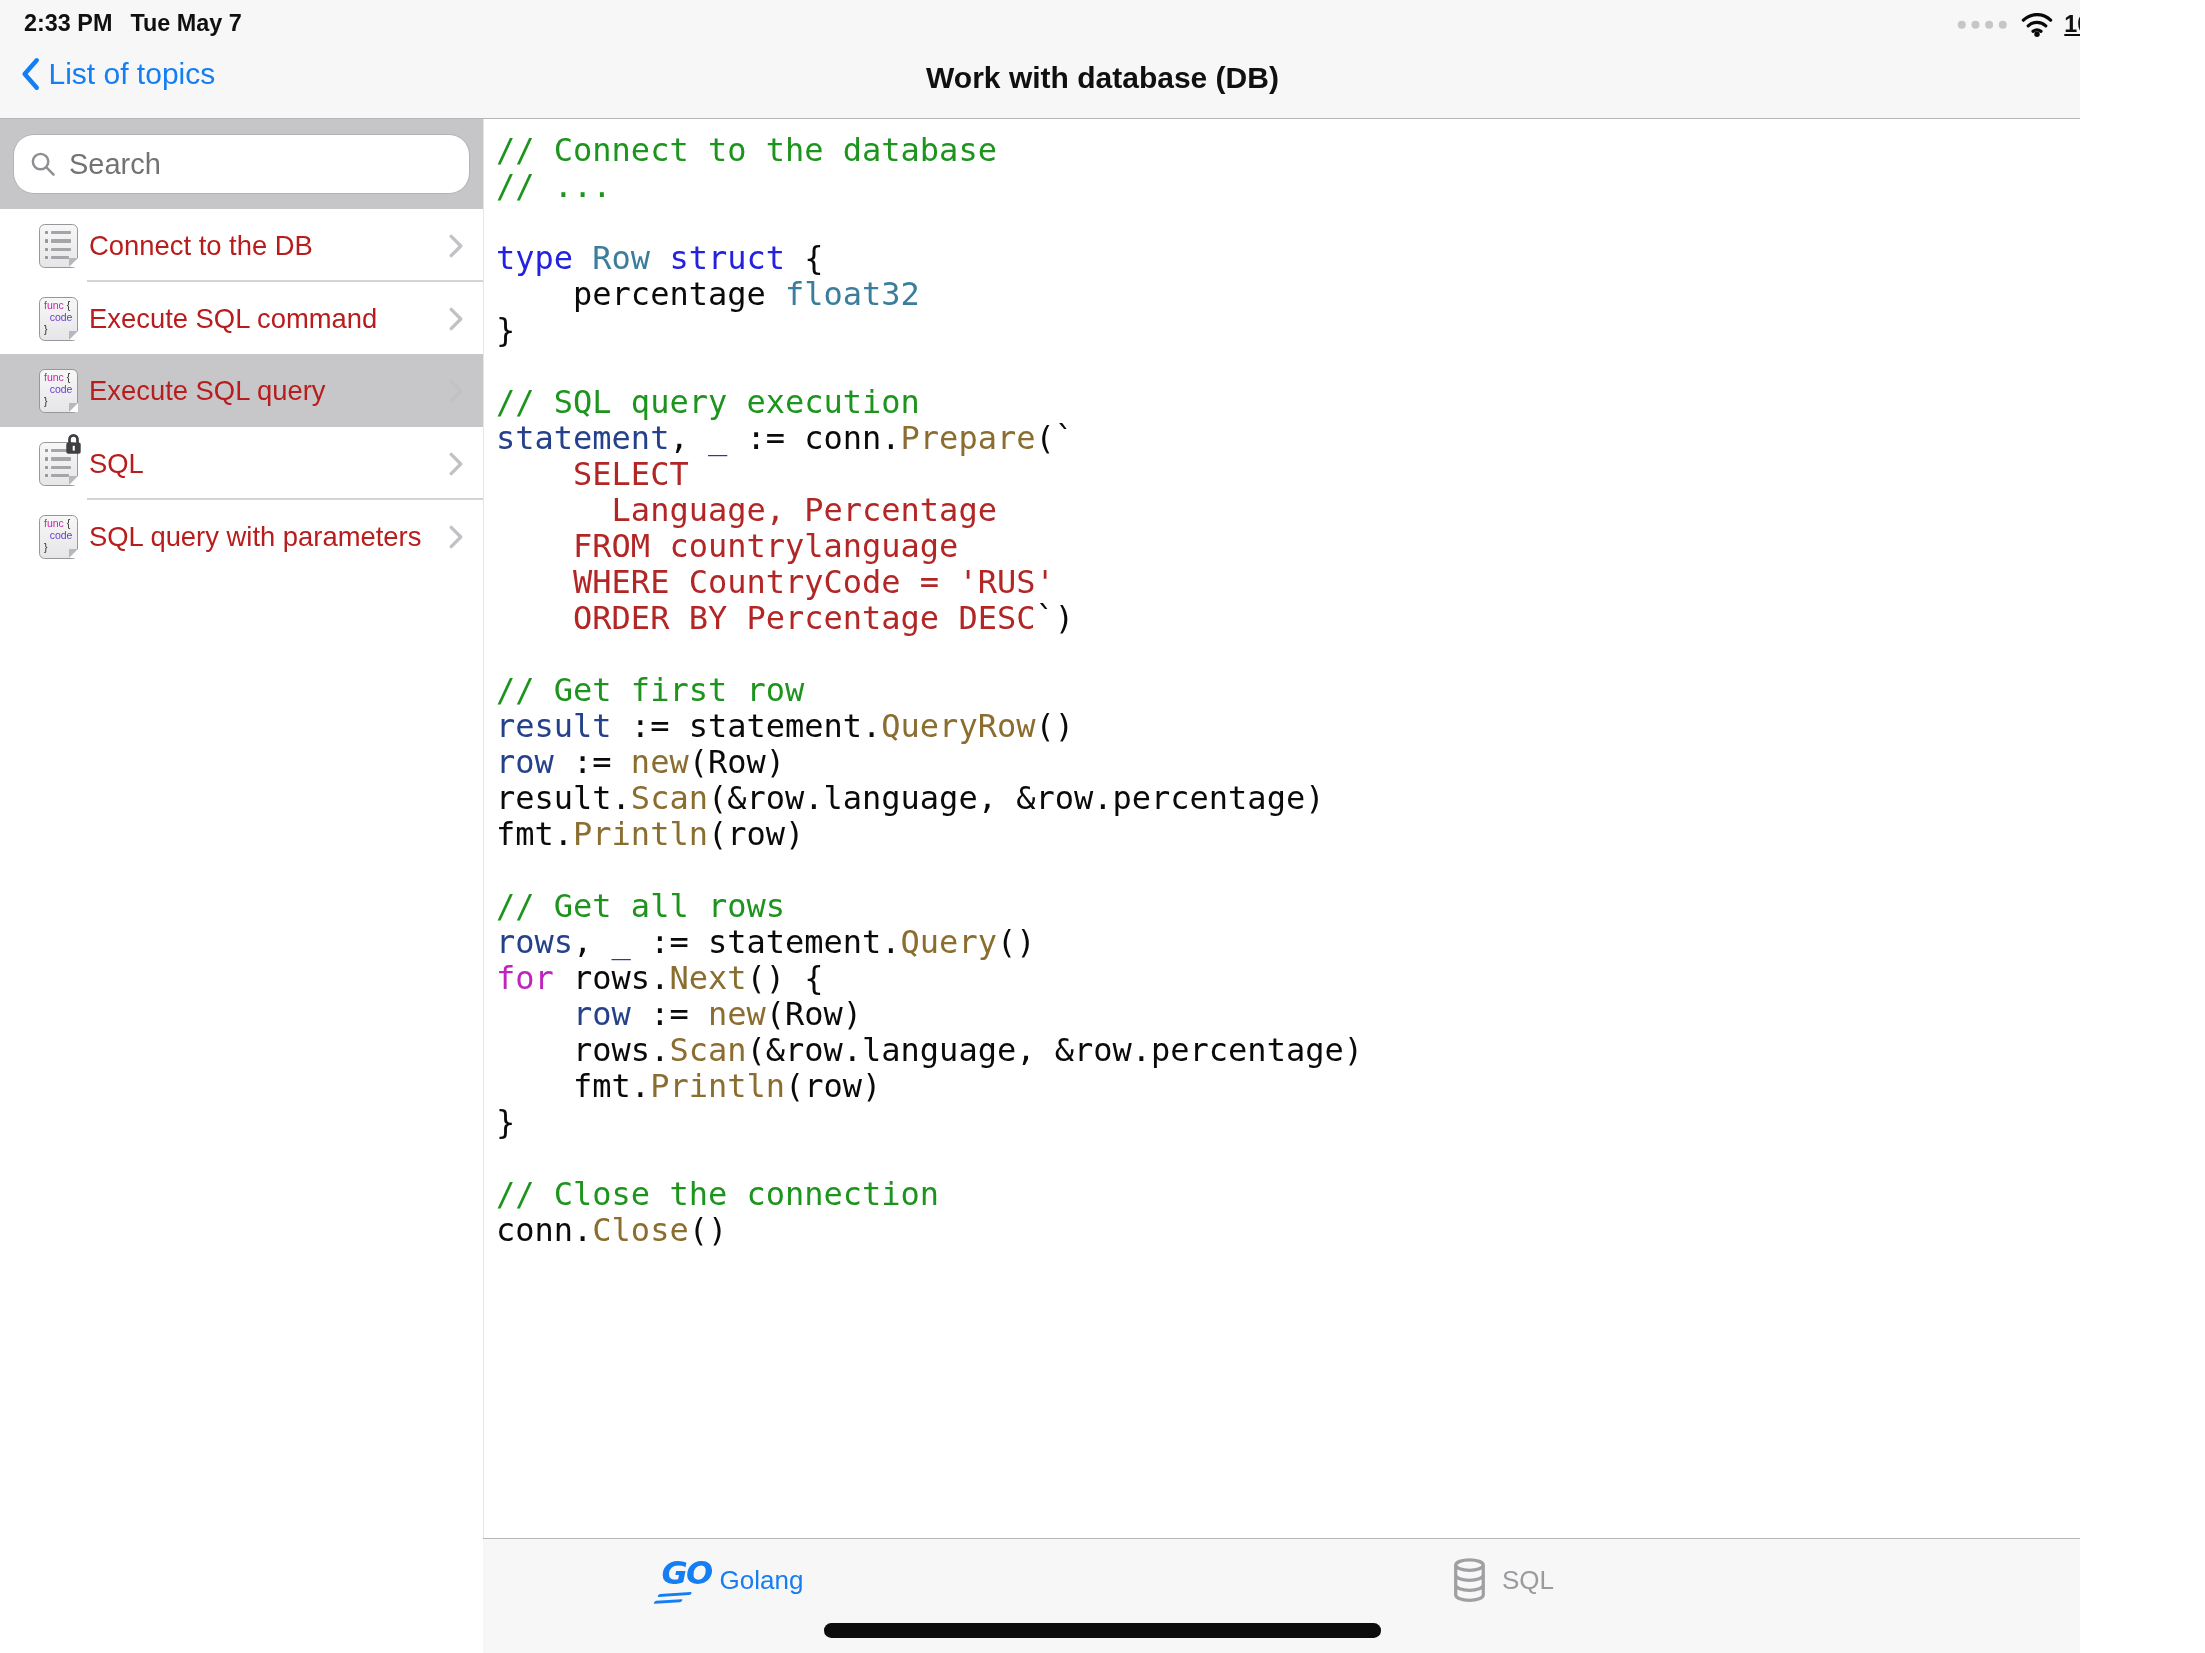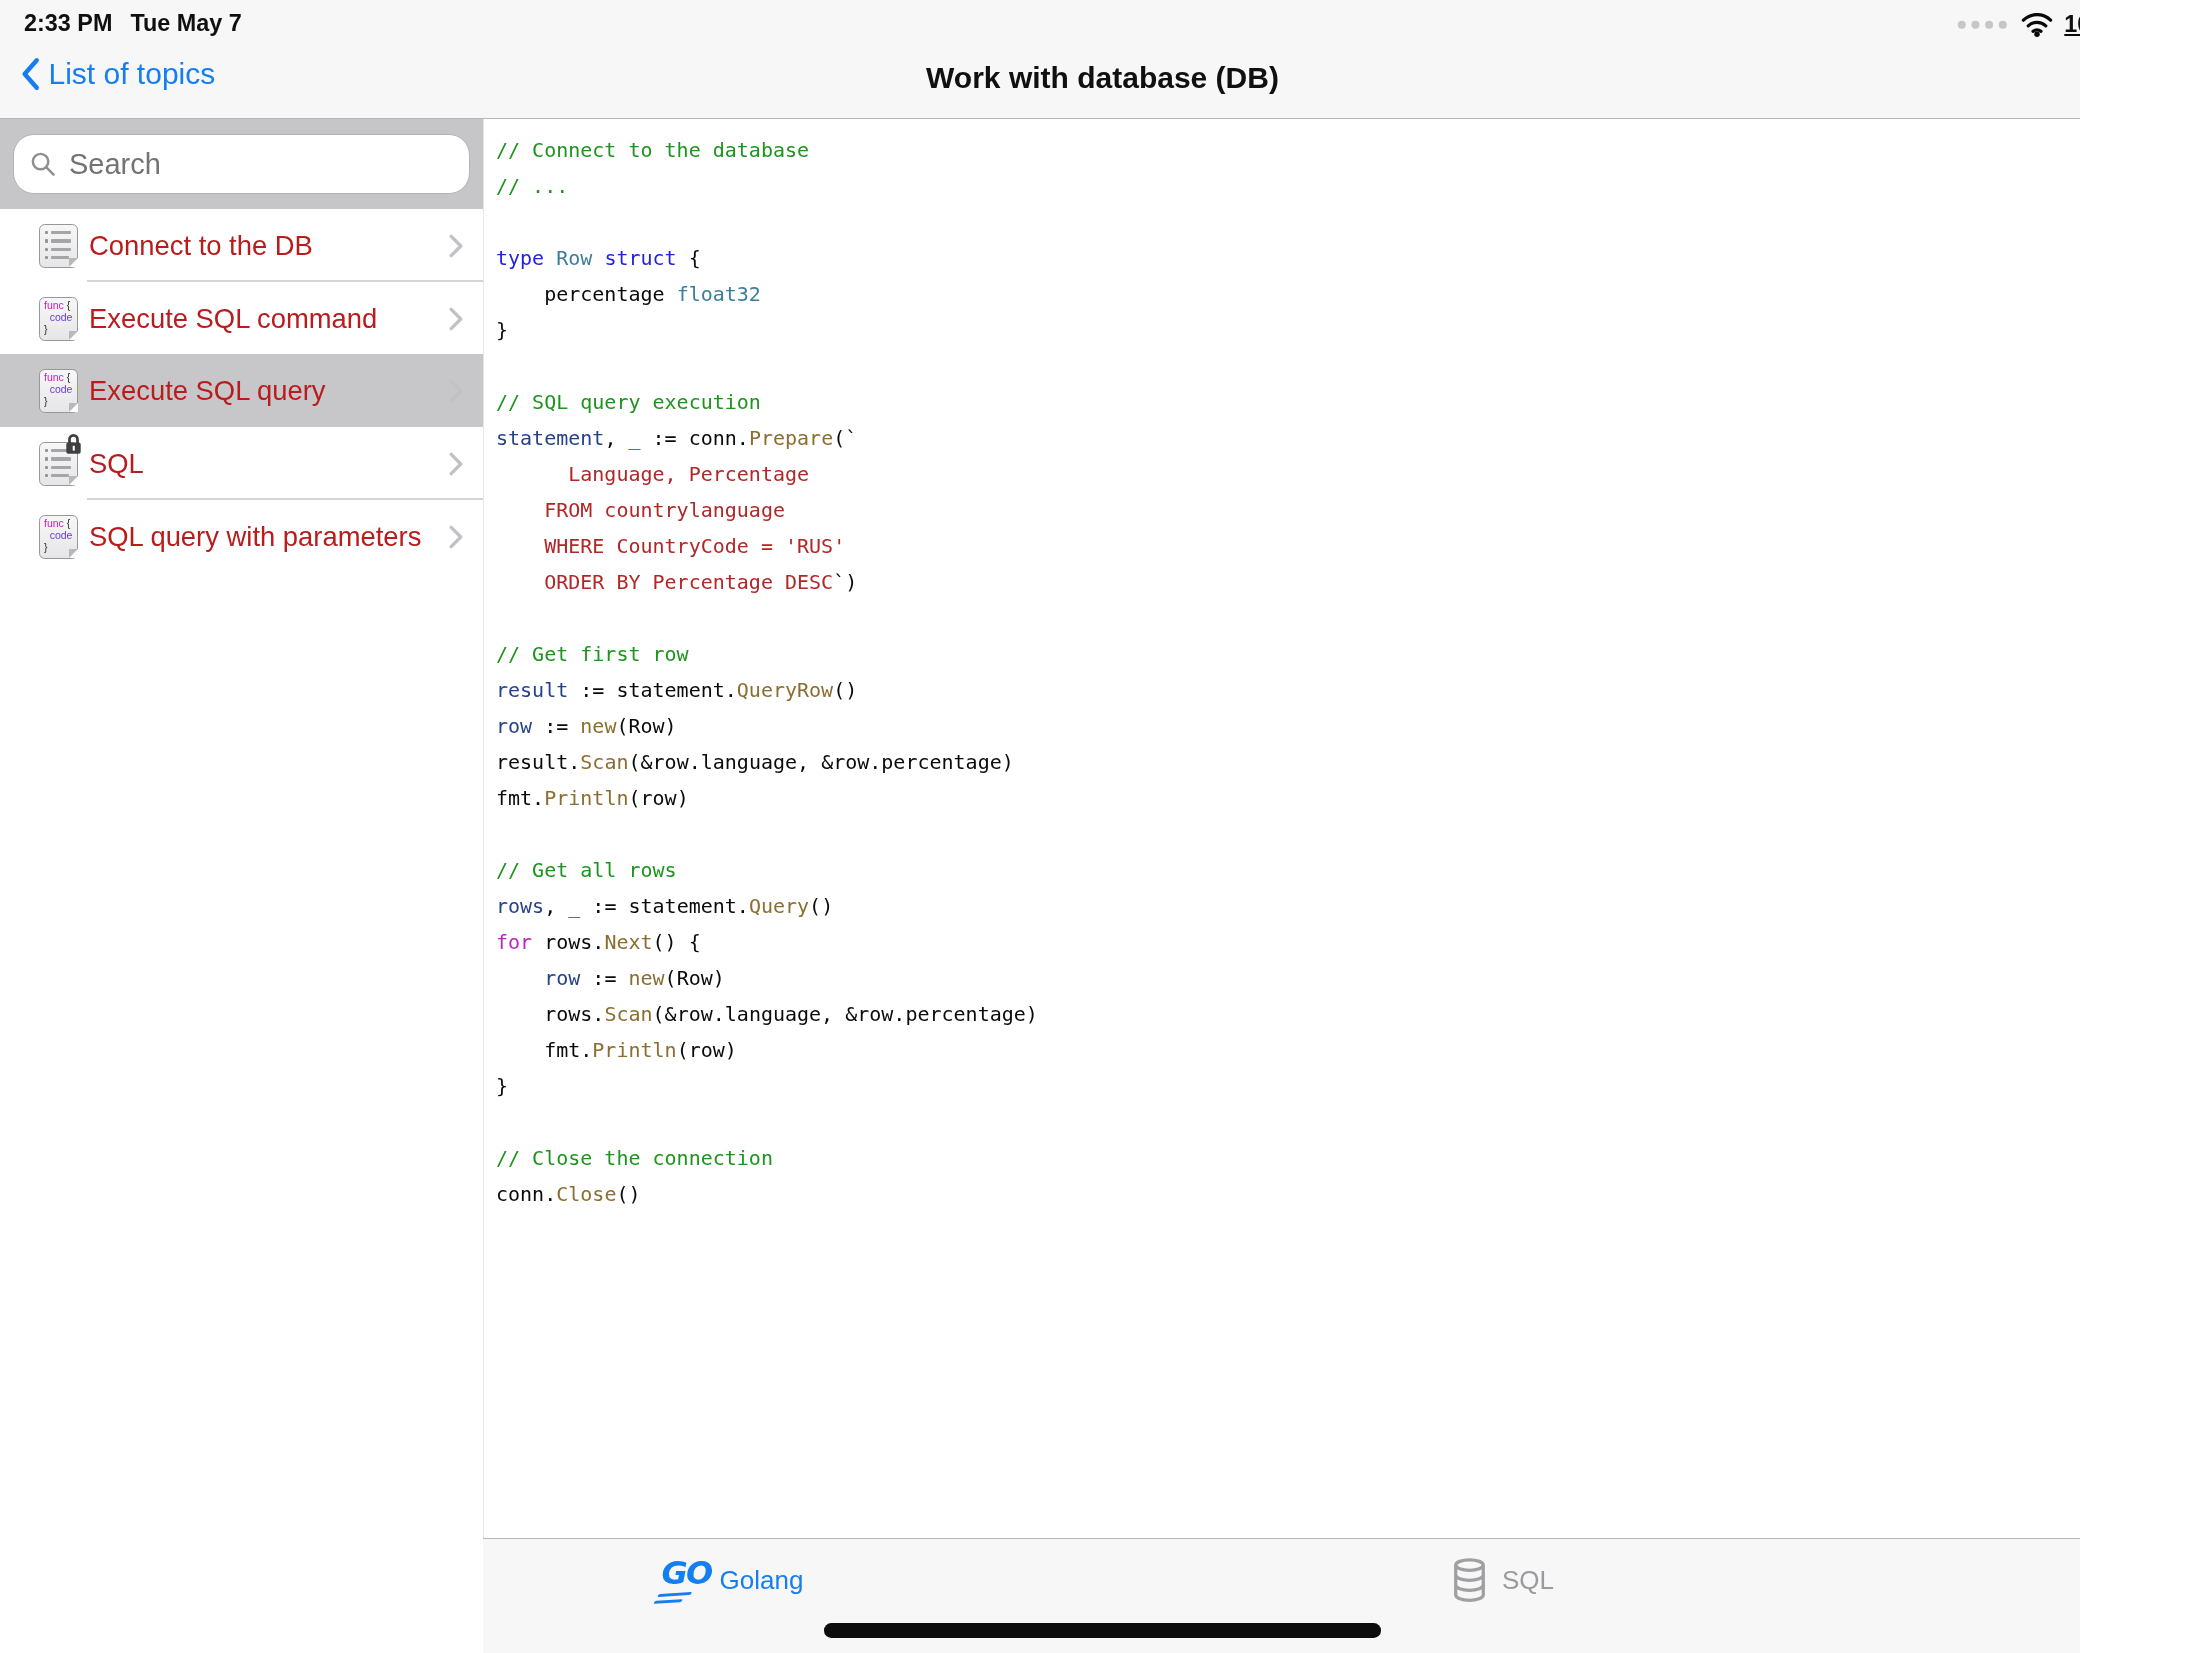--- a/index.html
+++ b/index.html
@@ -47,21 +47,21 @@
   .list-dot{width:3.2px;height:3.2px;background:#96969a;border-radius:0.8px;flex:none;}
   .list-bar{height:3.2px;background:#a5a5a9;flex:1;border-radius:0.8px;}
   .list-line:last-child .list-bar{flex:none;width:18px;}
   .func-text{position:absolute;left:4px;top:1.6px;font-size:10.5px;line-height:12px;font-weight:400;
         font-family:"Liberation Sans",sans-serif;white-space:nowrap;}
   .ft-func{color:#cb1fb0;} .ft-brace{color:#2b2b2b;} .ft-code{color:#6a3ad0;}
   .lock-badge{position:absolute;right:-6.5px;top:-9.7px;}
 
   
   .code{position:absolute;left:496px;top:132px;font-family:"DejaVu Sans Mono",monospace;
-        font-size:20px;z-index:1;}
+        font-size:32px;z-index:1;}
   .code-line{height:36px;line-height:36px;white-space:pre;}
   .tok-cm{color:#1d941d;} .tok-kw{color:#2222e0;} .tok-ty{color:#3a7e9c;}
   .tok-dv{color:#26418c;} .tok-fn{color:#8a6d2f;} .tok-sq{color:#b32626;}
   .tok-mg{color:#bf24bf;} .tok-pl{color:#0a0a0a;}
 
   
   .tool-btn{position:absolute;left:2129px;width:48px;height:48px;cursor:pointer;}
 
   
   .tabbar{position:absolute;left:483px;right:0;top:1538px;bottom:0;background:#f7f7f8;
@@ -254,20 +254,21 @@
   <div class="code" id="code-view">
       <div class="code-line"><span class="tok-cm">// Connect to the database</span></div>
       <div class="code-line"><span class="tok-cm">// ...</span></div>
       <div class="code-line"> </div>
       <div class="code-line"><span class="tok-kw">type</span><span class="tok-pl"> </span><span class="tok-ty">Row</span><span class="tok-pl"> </span><span class="tok-kw">struct</span><span class="tok-pl"> {</span></div>
       <div class="code-line"><span class="tok-pl">    percentage </span><span class="tok-ty">float32</span></div>
       <div class="code-line"><span class="tok-pl">}</span></div>
       <div class="code-line"> </div>
       <div class="code-line"><span class="tok-cm">// SQL query execution</span></div>
       <div class="code-line"><span class="tok-dv">statement</span><span class="tok-pl">, </span><span class="tok-dv">_</span><span class="tok-pl"> := conn.</span><span class="tok-fn">Prepare</span><span class="tok-pl">(`</span></div>
+      <div class="code-line"><span class="tok-sq">    SELECT</span></div>
       <div class="code-line"><span class="tok-sq">      Language, Percentage</span></div>
       <div class="code-line"><span class="tok-sq">    FROM countrylanguage</span></div>
       <div class="code-line"><span class="tok-sq">    WHERE CountryCode = 'RUS'</span></div>
       <div class="code-line"><span class="tok-sq">    ORDER BY Percentage DESC</span><span class="tok-pl">`)</span></div>
       <div class="code-line"> </div>
       <div class="code-line"><span class="tok-cm">// Get first row</span></div>
       <div class="code-line"><span class="tok-dv">result</span><span class="tok-pl"> := statement.</span><span class="tok-fn">QueryRow</span><span class="tok-pl">()</span></div>
       <div class="code-line"><span class="tok-dv">row</span><span class="tok-pl"> := </span><span class="tok-fn">new</span><span class="tok-pl">(Row)</span></div>
       <div class="code-line"><span class="tok-pl">result.</span><span class="tok-fn">Scan</span><span class="tok-pl">(&amp;row.language, &amp;row.percentage)</span></div>
       <div class="code-line"><span class="tok-pl">fmt.</span><span class="tok-fn">Println</span><span class="tok-pl">(row)</span></div>

